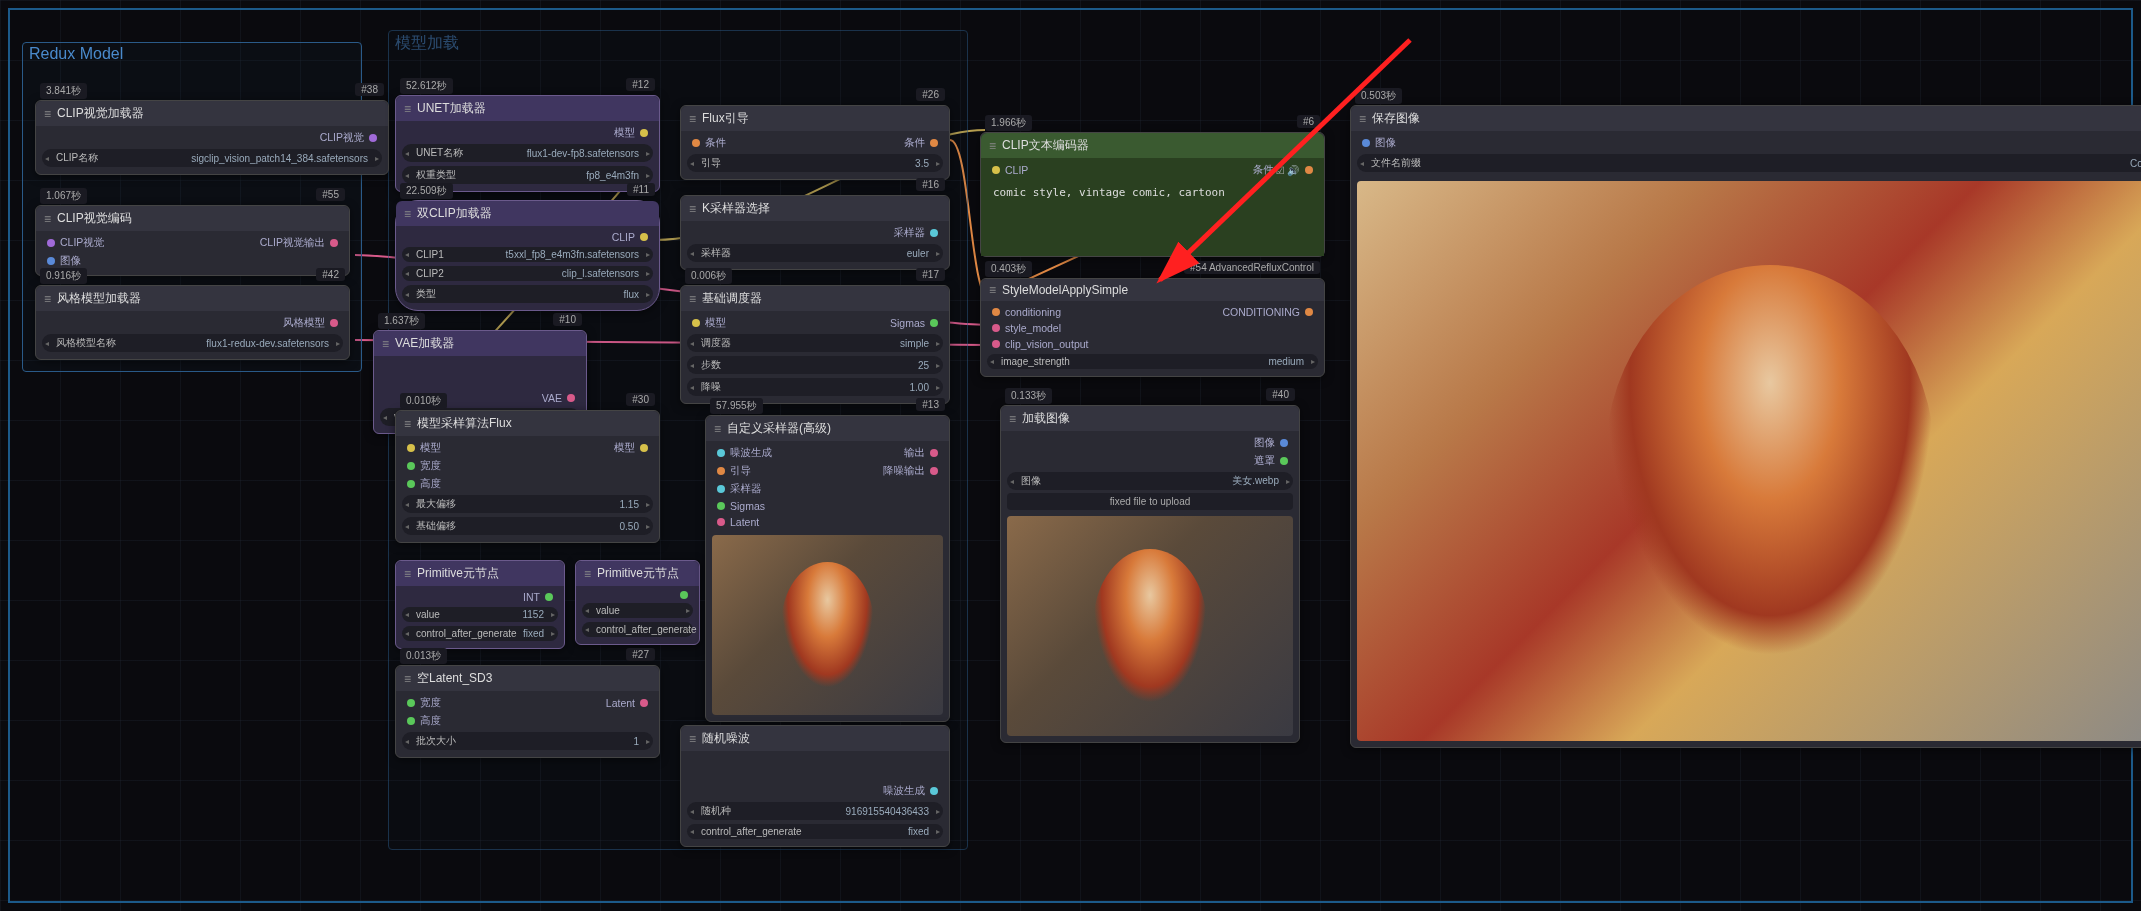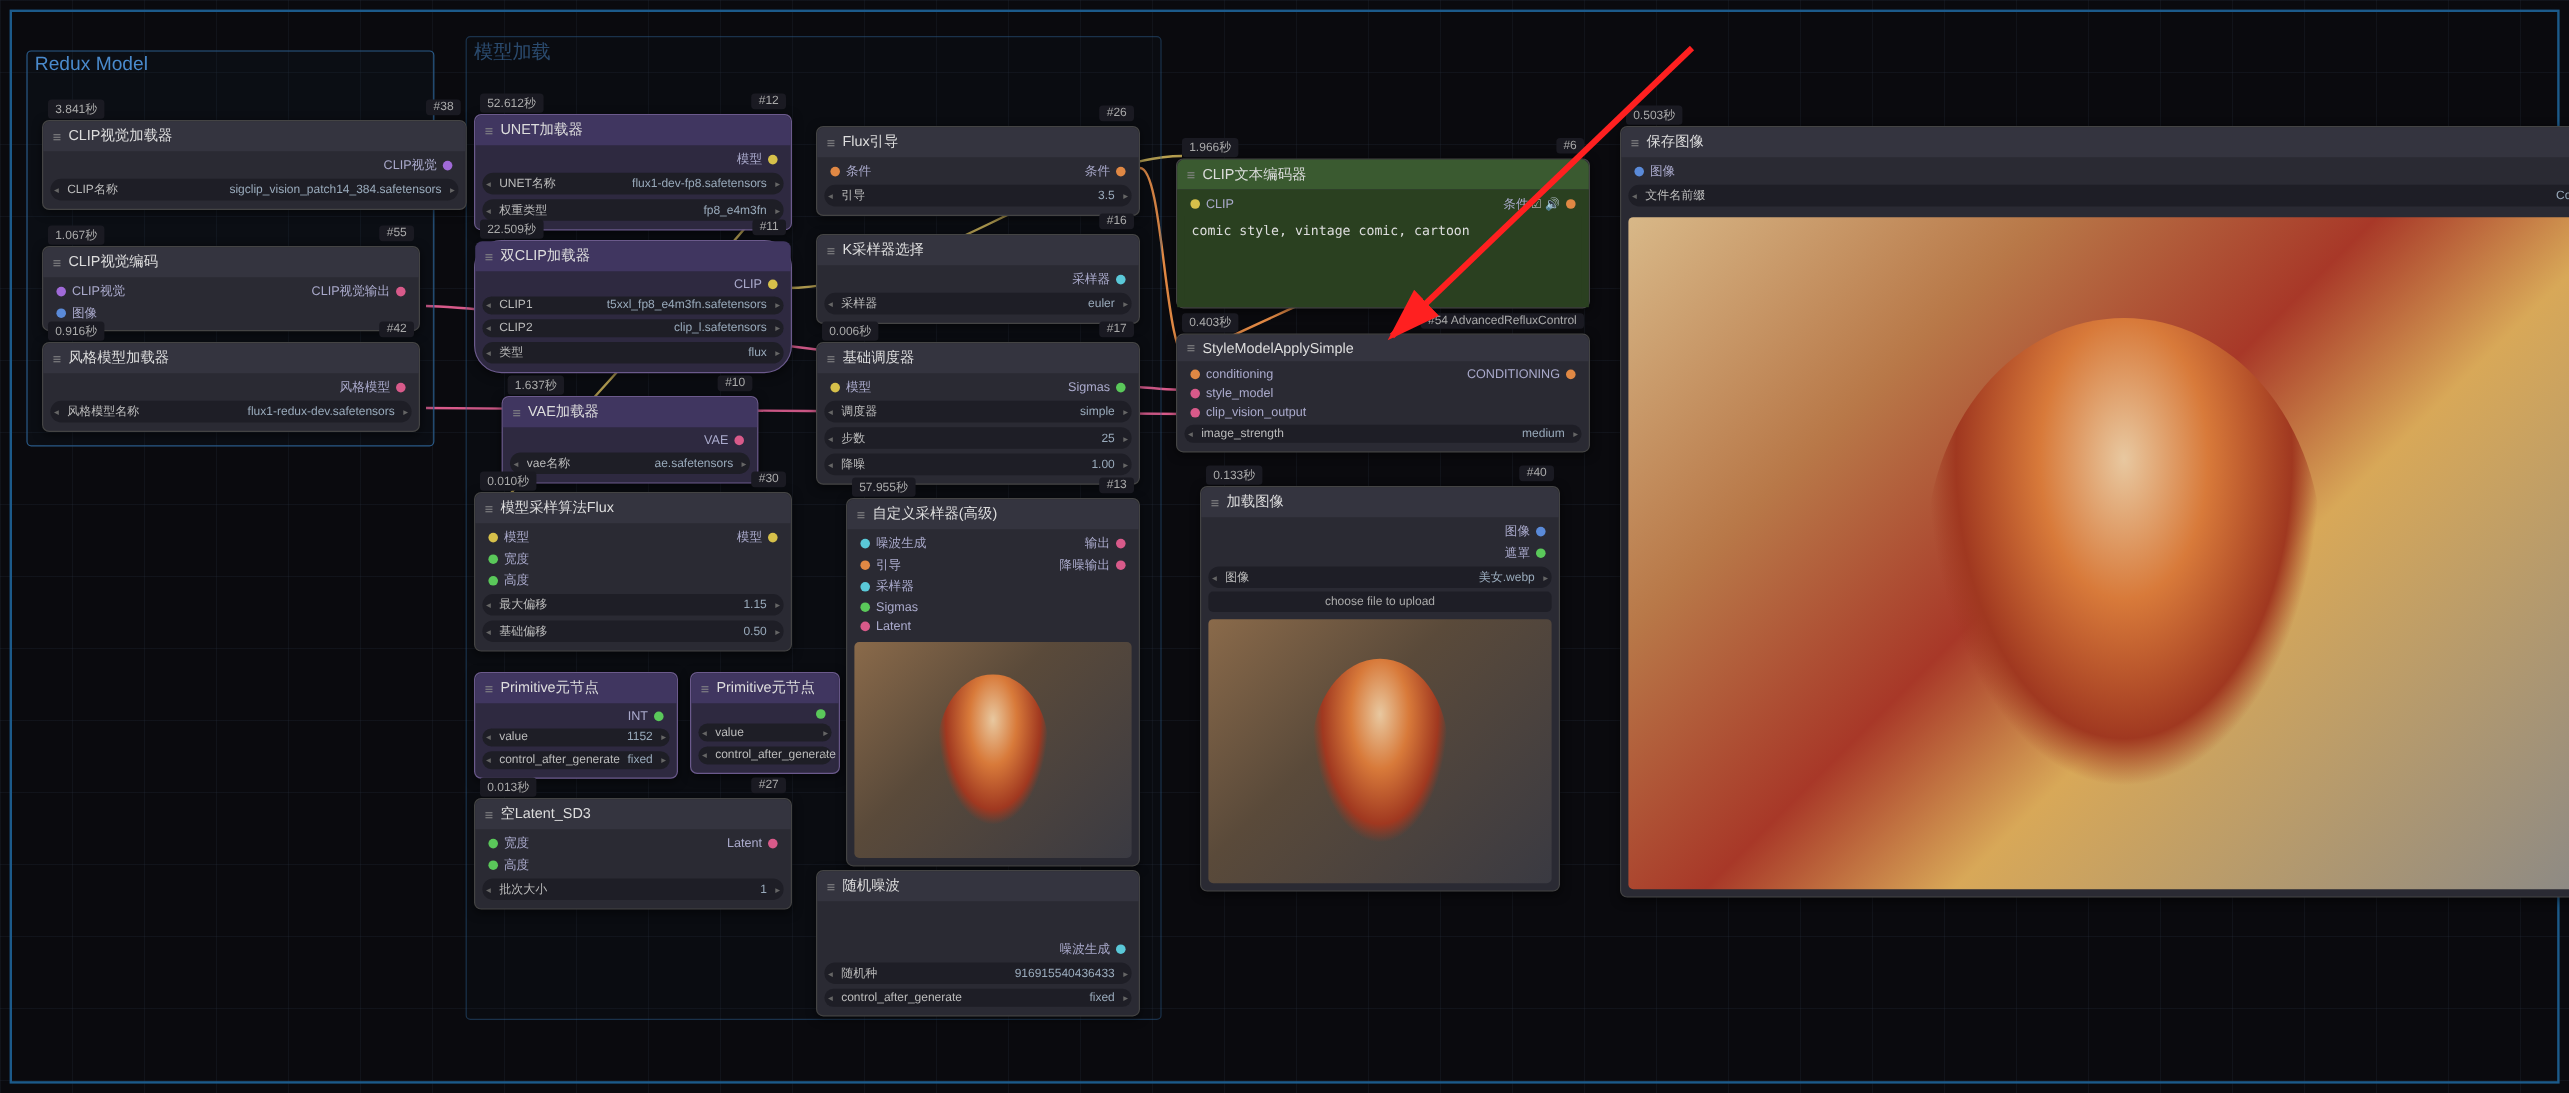--- a/index.html
+++ b/index.html
@@ -281,21 +281,21 @@
           <span class="wlabel">CLIP2</span>
           <span class="wval">clip_l.safetensors</span>
         </div>
     <div class="widget">
           <span class="wlabel">类型</span>
           <span class="wval">flux</span>
         </div>
   </div>
 </div>
 
-<div class="node purple" style="left:408px;top:320px;width:214px;">
+<div class="node purple" style="left:363px;top:320px;width:214px;gap:31px;">
   <div class="time">1.637秒</div>
   <div class="badge">#10</div>
   <div class="title">VAE加载器</div>
   <div class="body">
     <div class="row io">
           <span></span>
           <span class="right">
             <span>VAE</span>
             <span class="dot pink"></span>
           </span>
@@ -619,21 +619,21 @@
           <span></span>
           <span class="right">
             <span>遮罩</span>
             <span class="dot green"></span>
           </span>
         </div>
     <div class="widget">
           <span class="wlabel">图像</span>
           <span class="wval">美女.webp</span>
         </div>
-    <div class="btn-upload">choose file to upload</div>
+    <div class="btn-upload">fixed file to upload</div>
     <div class="img-ph" style="height:220px;margin-top:4px;border-radius:4px;"></div>
   </div>
 </div>
 
 <div class="node" style="left:1340px;top:95px;width:840px;">
   <div class="time">0.503秒</div>
   <div class="badge">#9</div>
   <div class="title">保存图像</div>
   <div class="body">
     <div class="row io">

